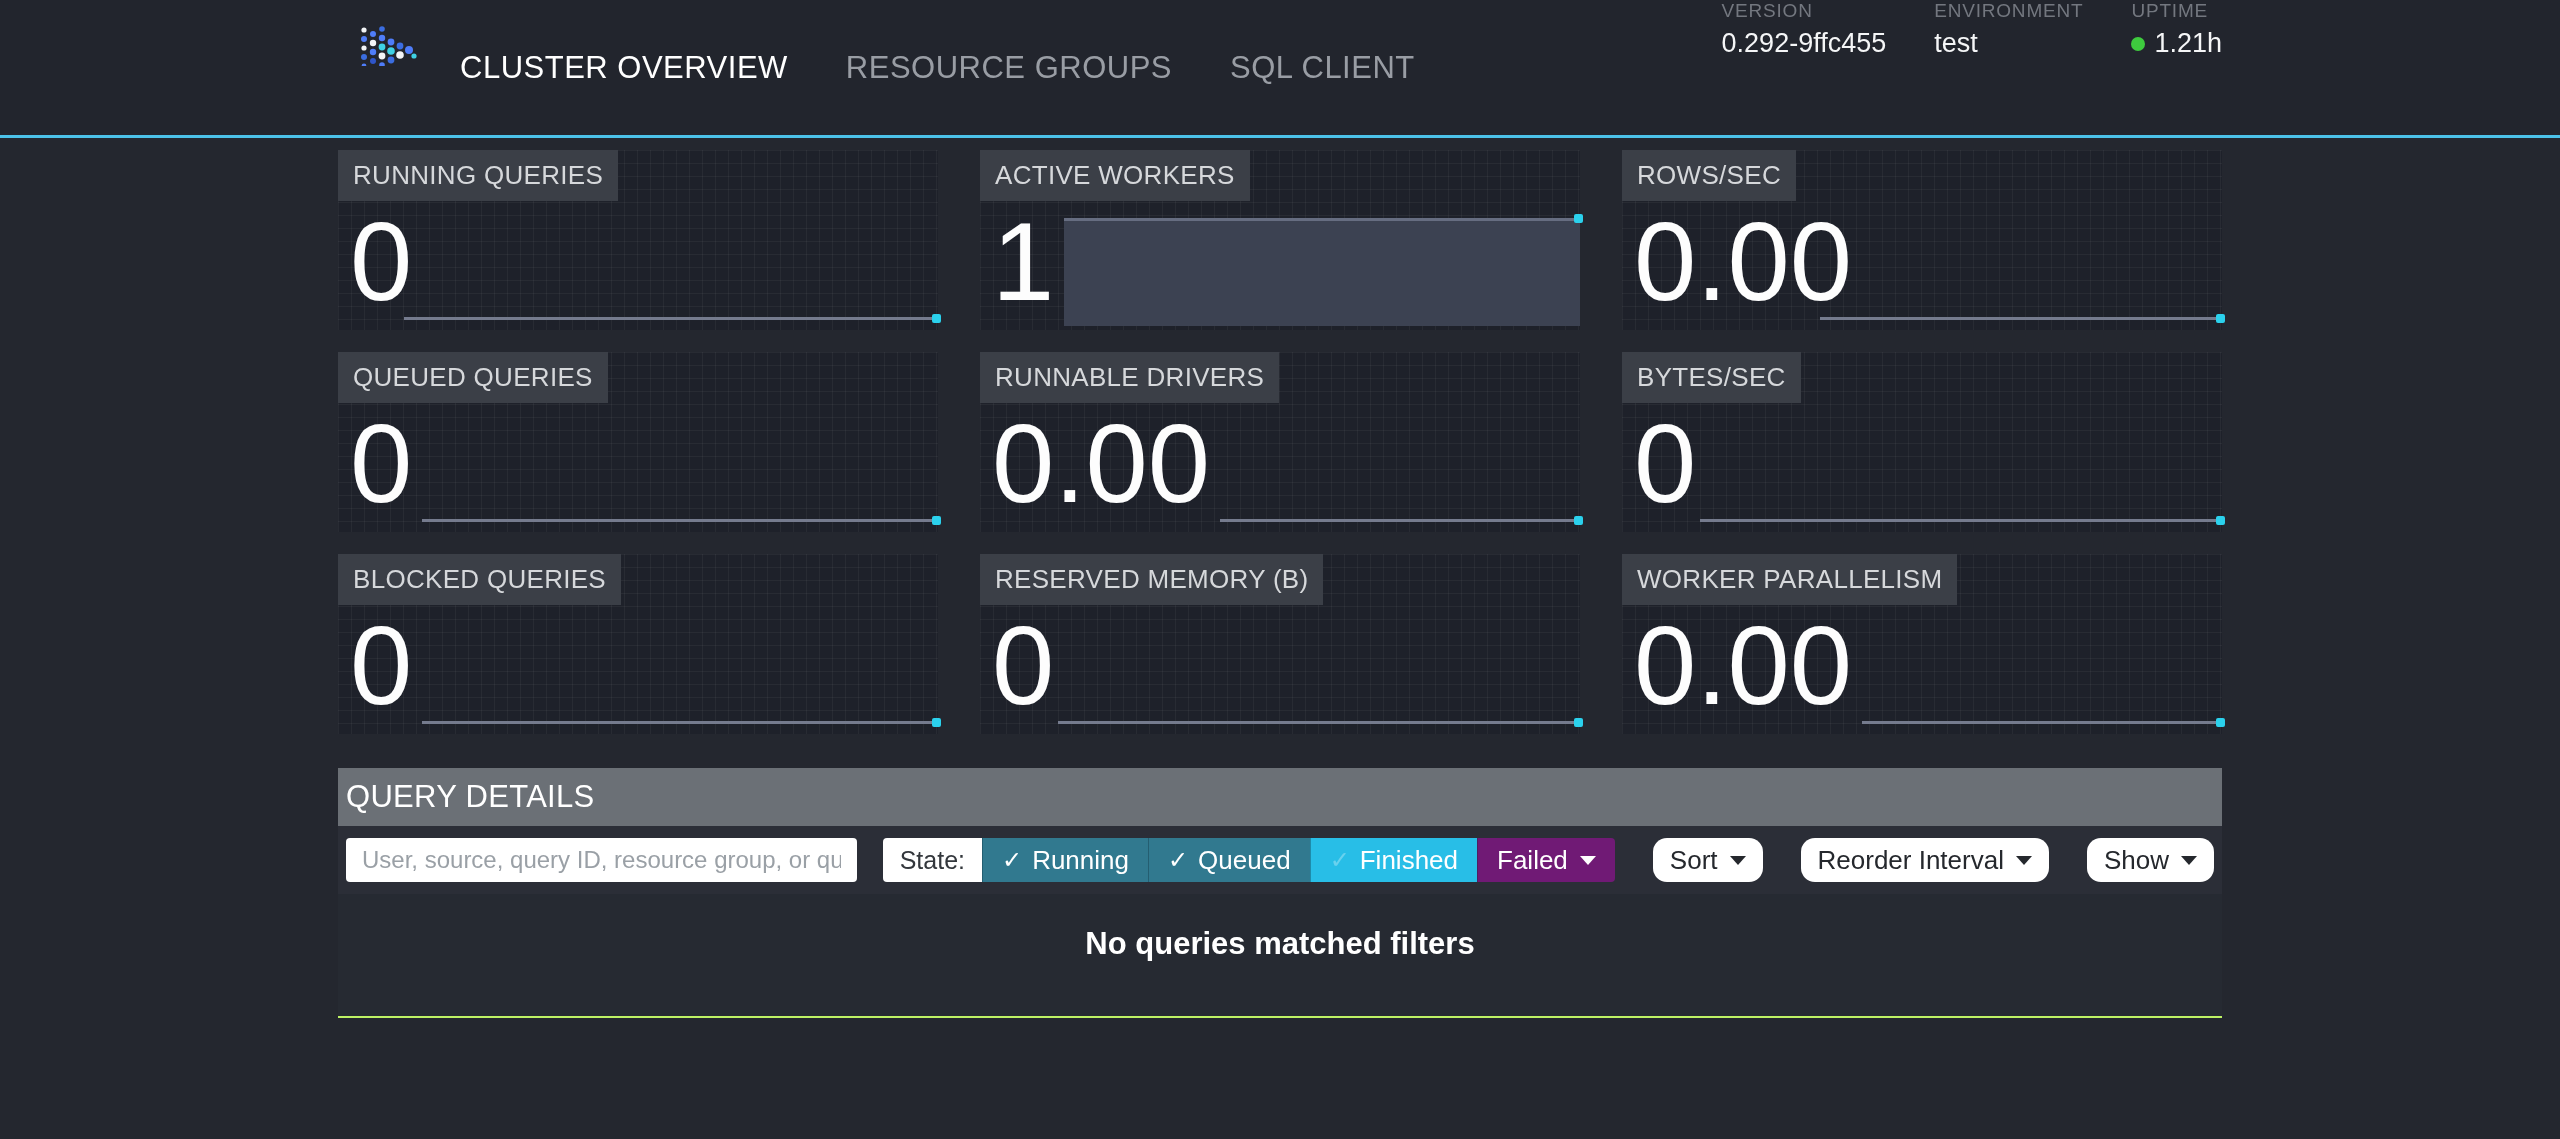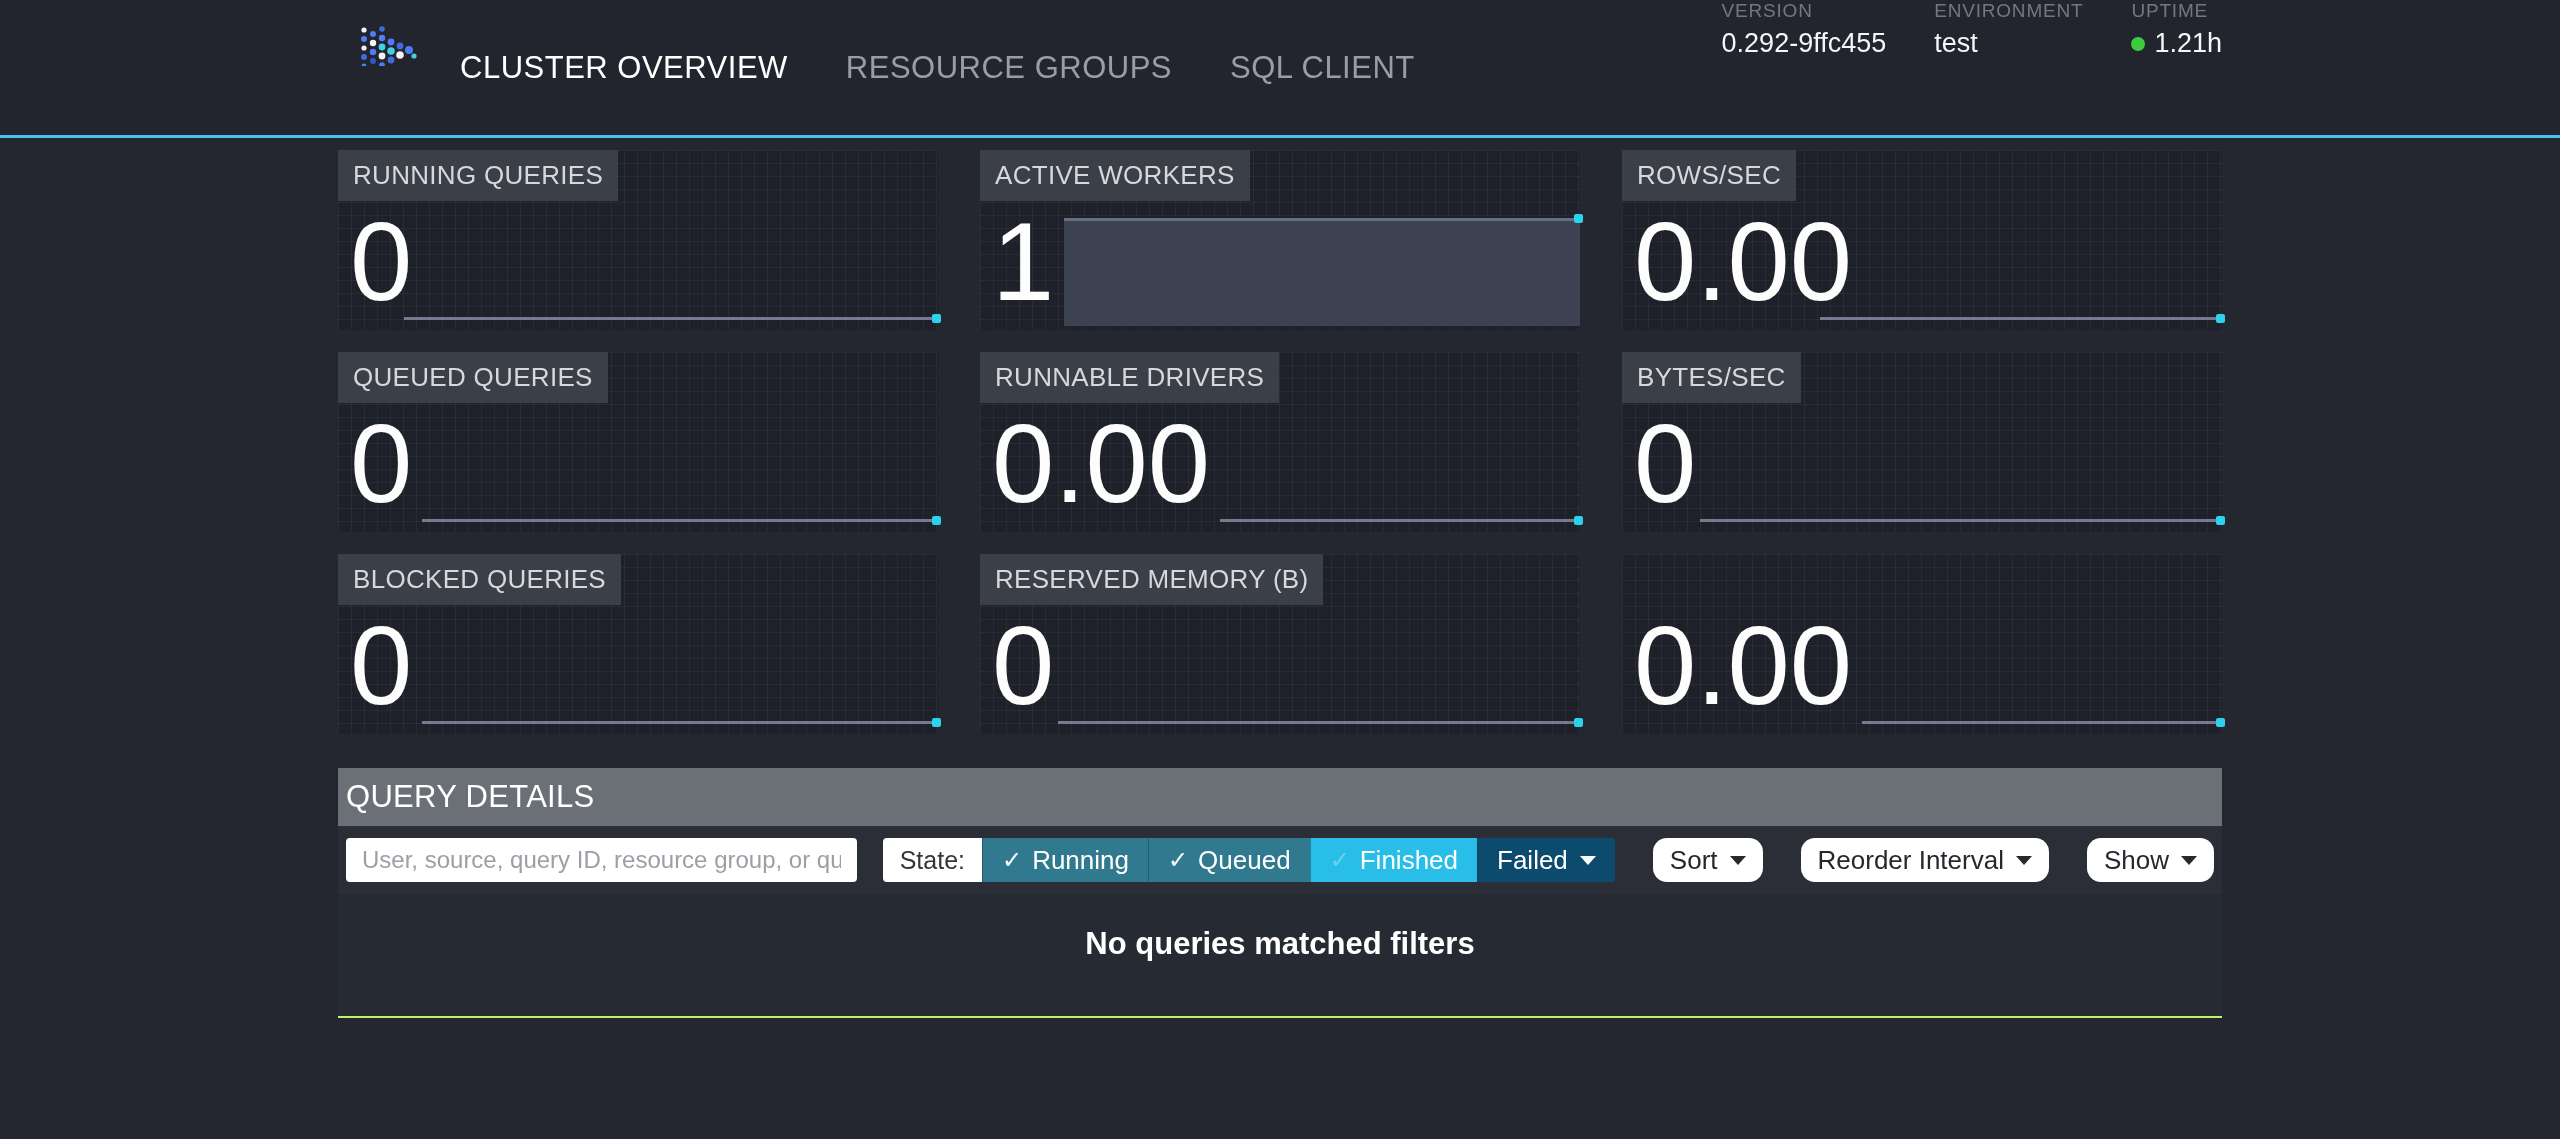--- a/index.html
+++ b/index.html
@@ -258,20 +258,21 @@
     <div class="tile">
       <div class="tile-label">RESERVED MEMORY (B)</div>
       <div class="tile-value">0</div>
       <div class="spark-line" style="left: 13%;">
           <span class="spark-dot"></span>
         </div>
 
     </div>
 
     <div class="tile">
+      <div class="tile-label">WORKER PARALLELISM</div>
       <div class="tile-value">0.00</div>
       <div class="spark-line" style="left: 40%;">
           <span class="spark-dot"></span>
         </div>
 
     </div>
 
   </div>
 
   <div class="panel">
@@ -287,21 +288,21 @@
           <span>Running</span>
         </button>
         <button class="state-btn" style="background: rgb(49, 121, 143);">
           <span class="check" style="opacity: 1;">✓</span>
           <span>Queued</span>
         </button>
         <button class="state-btn" style="background: rgb(40, 190, 231);">
           <span class="check" style="opacity: 0.3;">✓</span>
           <span>Finished</span>
         </button>
-        <button class="state-btn" style="background: #0c4a6e;">
+        <button class="state-btn" style="background: #701a75;">
           <span>Failed</span>
           <span class="caret"></span>
         </button>
       </div>
 
       <button class="toolbar-btn">
         <span>Sort</span>
         <span class="caret"></span>
       </button>
       <button class="toolbar-btn">

